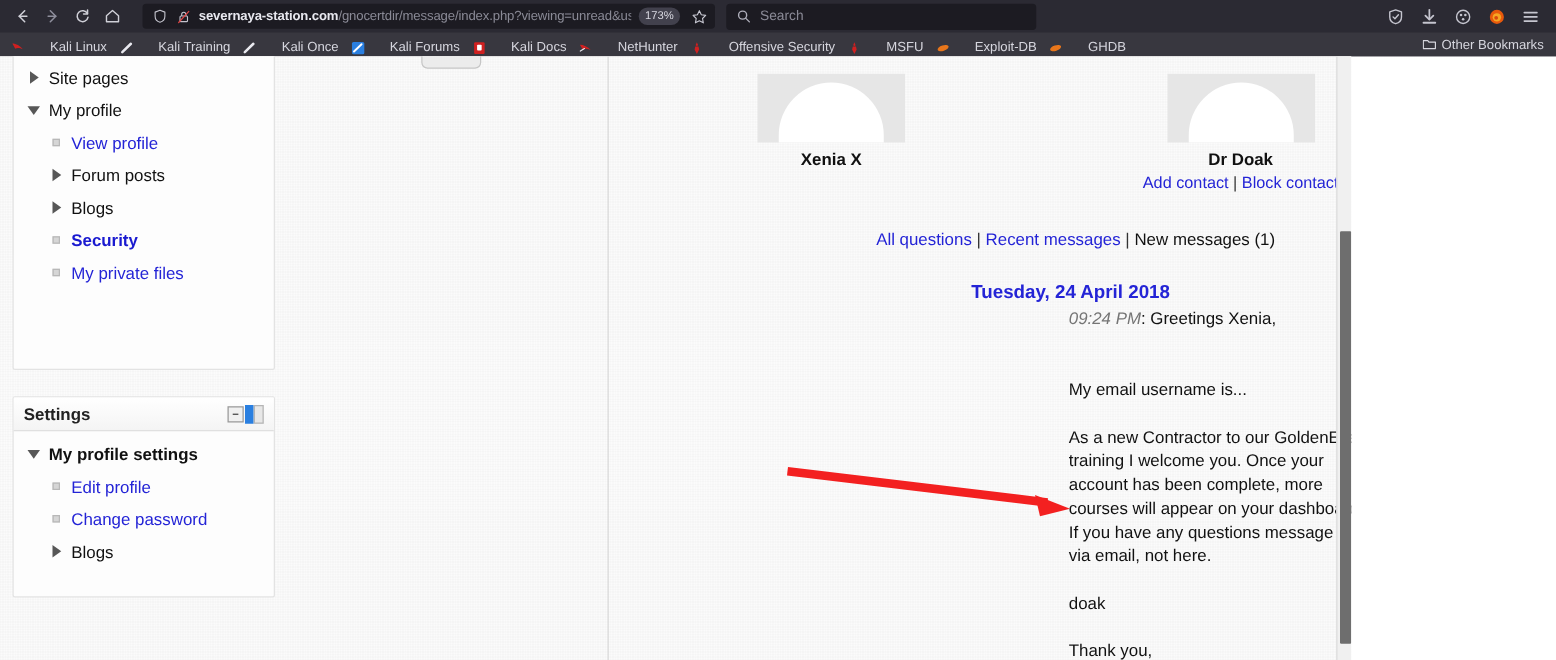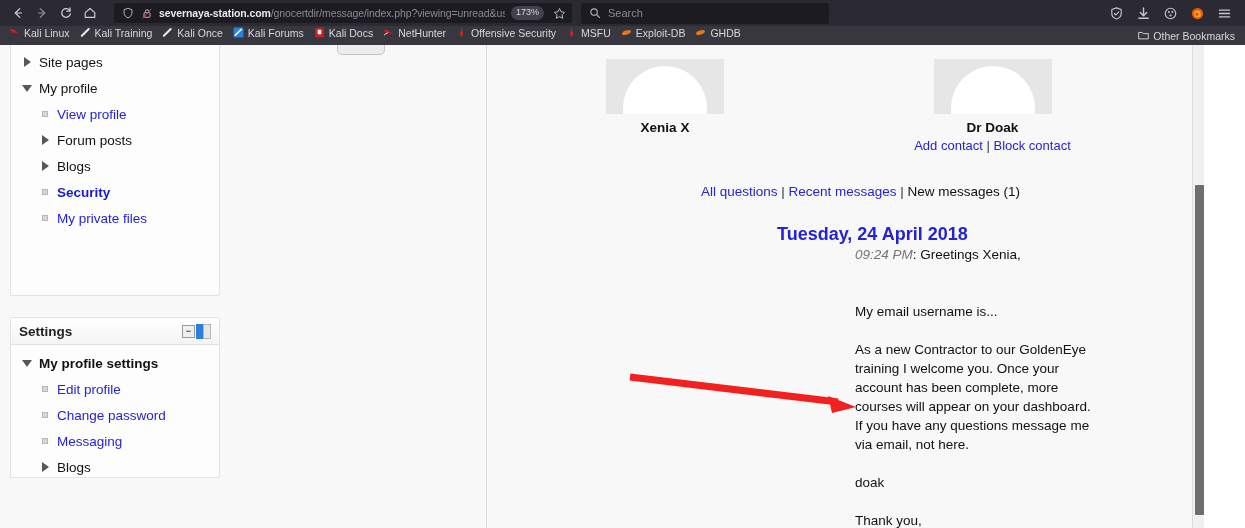--- a/index.html
+++ b/index.html
@@ -98,38 +98,38 @@
     background: #38373f;
     display: flex;
     align-items: center;
     padding: 0 4px;
     gap: 0px;
     font-size: 10.5px;
     color: #d6d6de;
     position: relative;
   }
   .bm {
-    display: flex; align-items: flex-start; gap: 4px;
+    display: flex; align-items: flex-end; gap: 20px;
     padding: 0 5px;
     height: 17px;
     white-space: nowrap;
     border-radius: 2px;
   }
   .bm-ico { width: 11px; height: 11px; flex: none; display:flex; align-items:center; justify-content:center; }
   .other-bm {
     margin-left: auto;
     display: flex; align-items: center; gap: 4px;
     padding-right: 6px;
     white-space: nowrap;
   }
 
   
   .page {
     position: relative;
-    width: 1204px;
+    width: 1081px;
     height: 483px;
     background: #fbfbfb;
     background-image:
       repeating-linear-gradient(0deg, rgba(0,0,0,0.012) 0 1px, transparent 1px 2px),
       repeating-linear-gradient(90deg, rgba(0,0,0,0.012) 0 1px, transparent 1px 2px);
     overflow: hidden;
   }
 
   
   .left-col {
@@ -277,21 +277,21 @@
     line-height: 18px;
   }
   .msgtabs a { color: #2424d6; text-decoration: none; }
   .msgtabs .sep { color: #333; }
 
   .thread {
     margin-top: 24px;
     padding-left: 280px;
   }
   .daystamp {
-    font-size: 18px;
+    font-size: 15px;
     font-weight: bold;
     color: #2424d6;
     margin-left: 9px;
     line-height: 18px;
   }
   .msgline {
     font-size: 13.5px;
     color: #111;
     margin-top: 2px;
     padding-left: 87px;
@@ -622,26 +622,20 @@
           <span class="tw">
               <span class="sq"></span>
             </span>
           <span class="tlabel link">Edit profile</span>
         </div>
         <div class="tnode lvl2">
           <span class="tw">
               <span class="sq"></span>
             </span>
           <span class="tlabel link">Change password</span>
-        </div>
-        <div class="tnode lvl2">
-          <span class="tw">
-              <span class="sq"></span>
-            </span>
-          <span class="tlabel link">Messaging</span>
         </div>
         <div class="tnode lvl2">
           <span class="tw">
               <span class="arrow-right"></span>
             </span>
           <span class="tlabel">Blogs</span>
         </div>
       </div>
     </div>
   </div>

